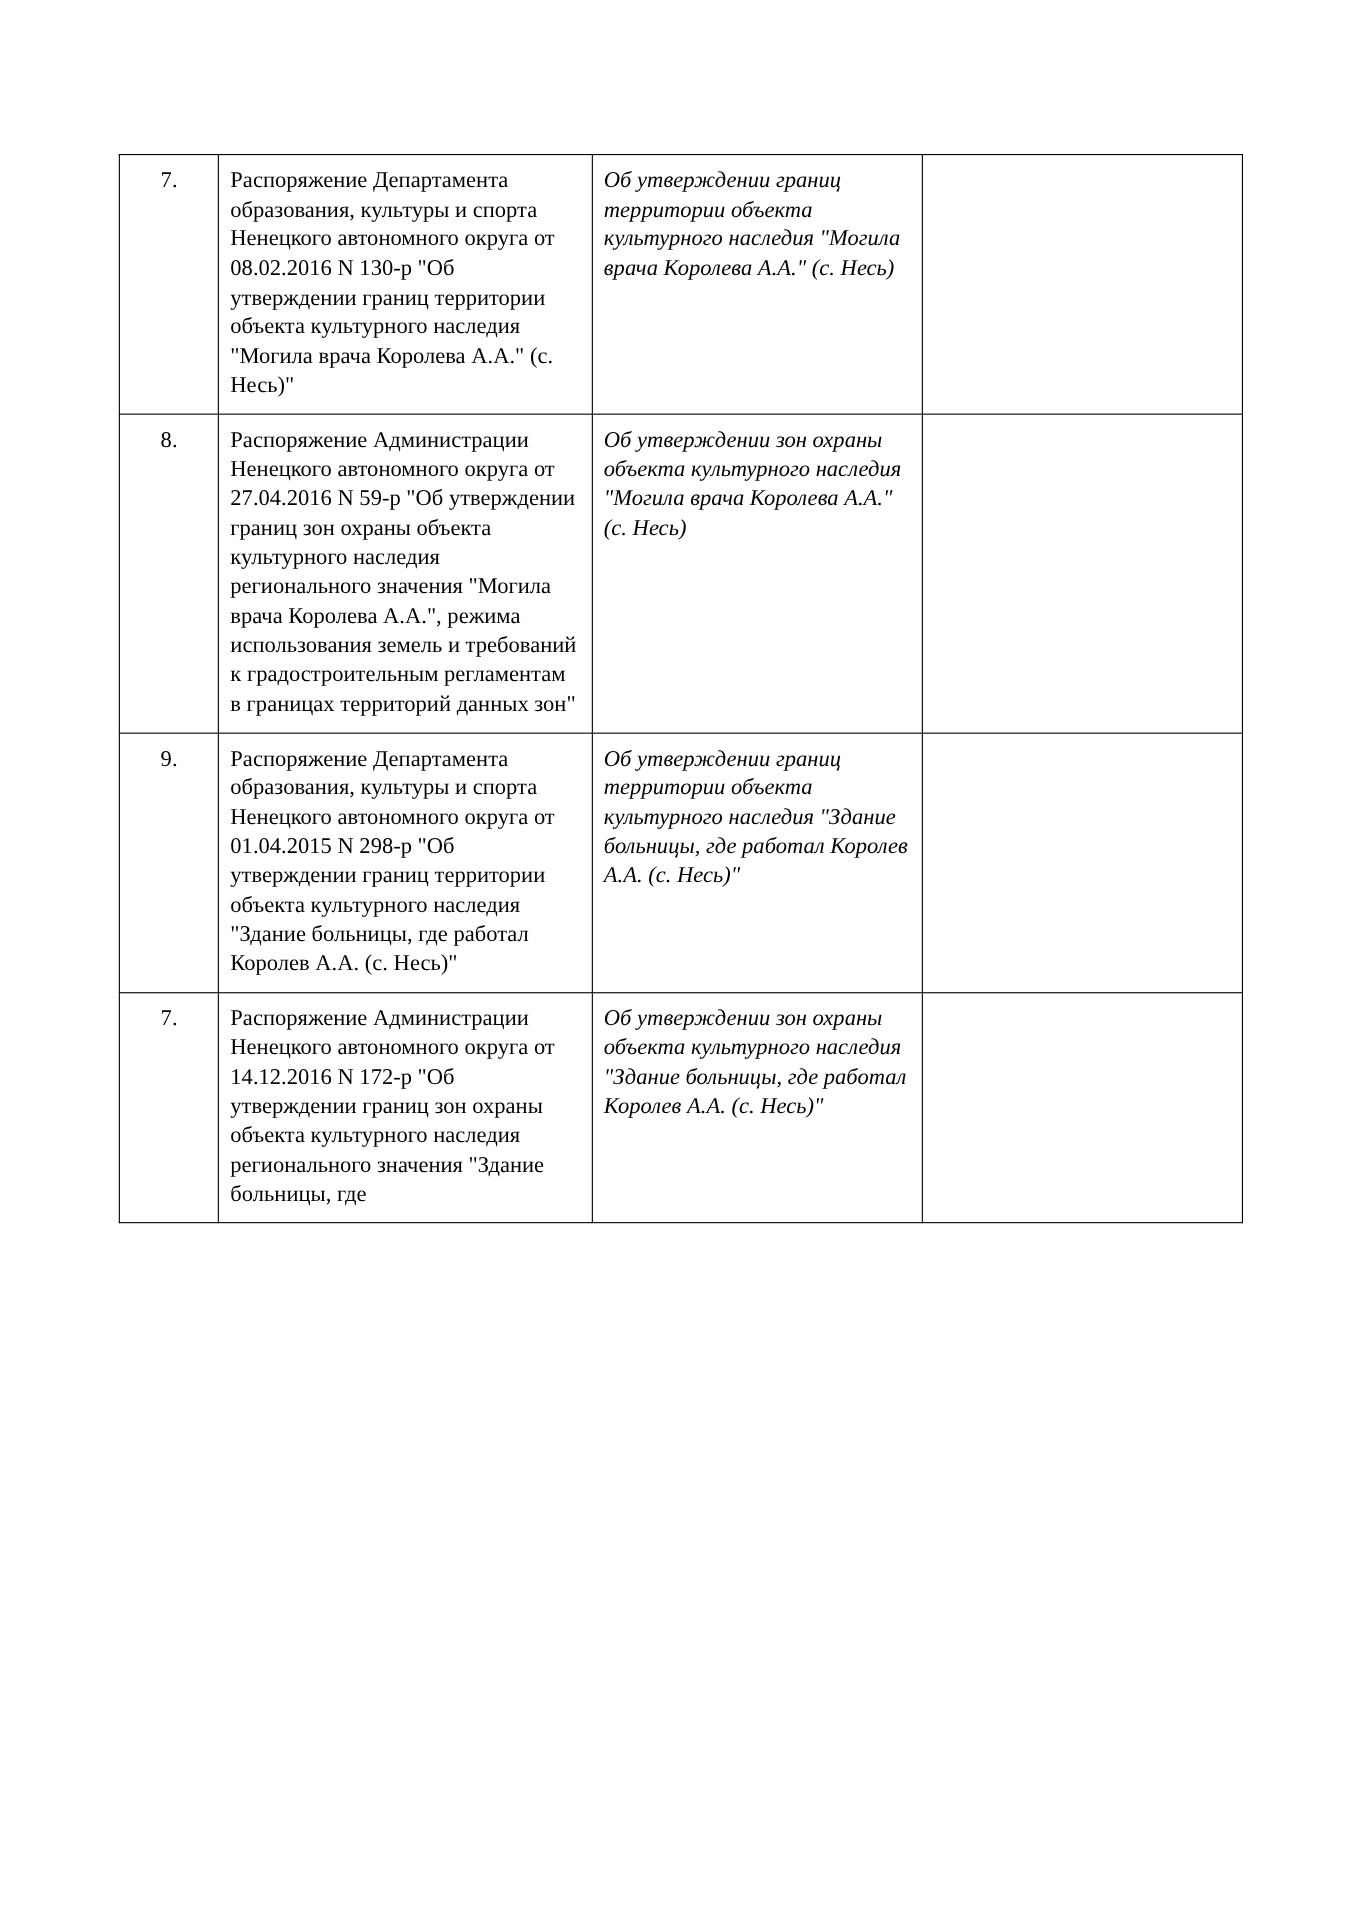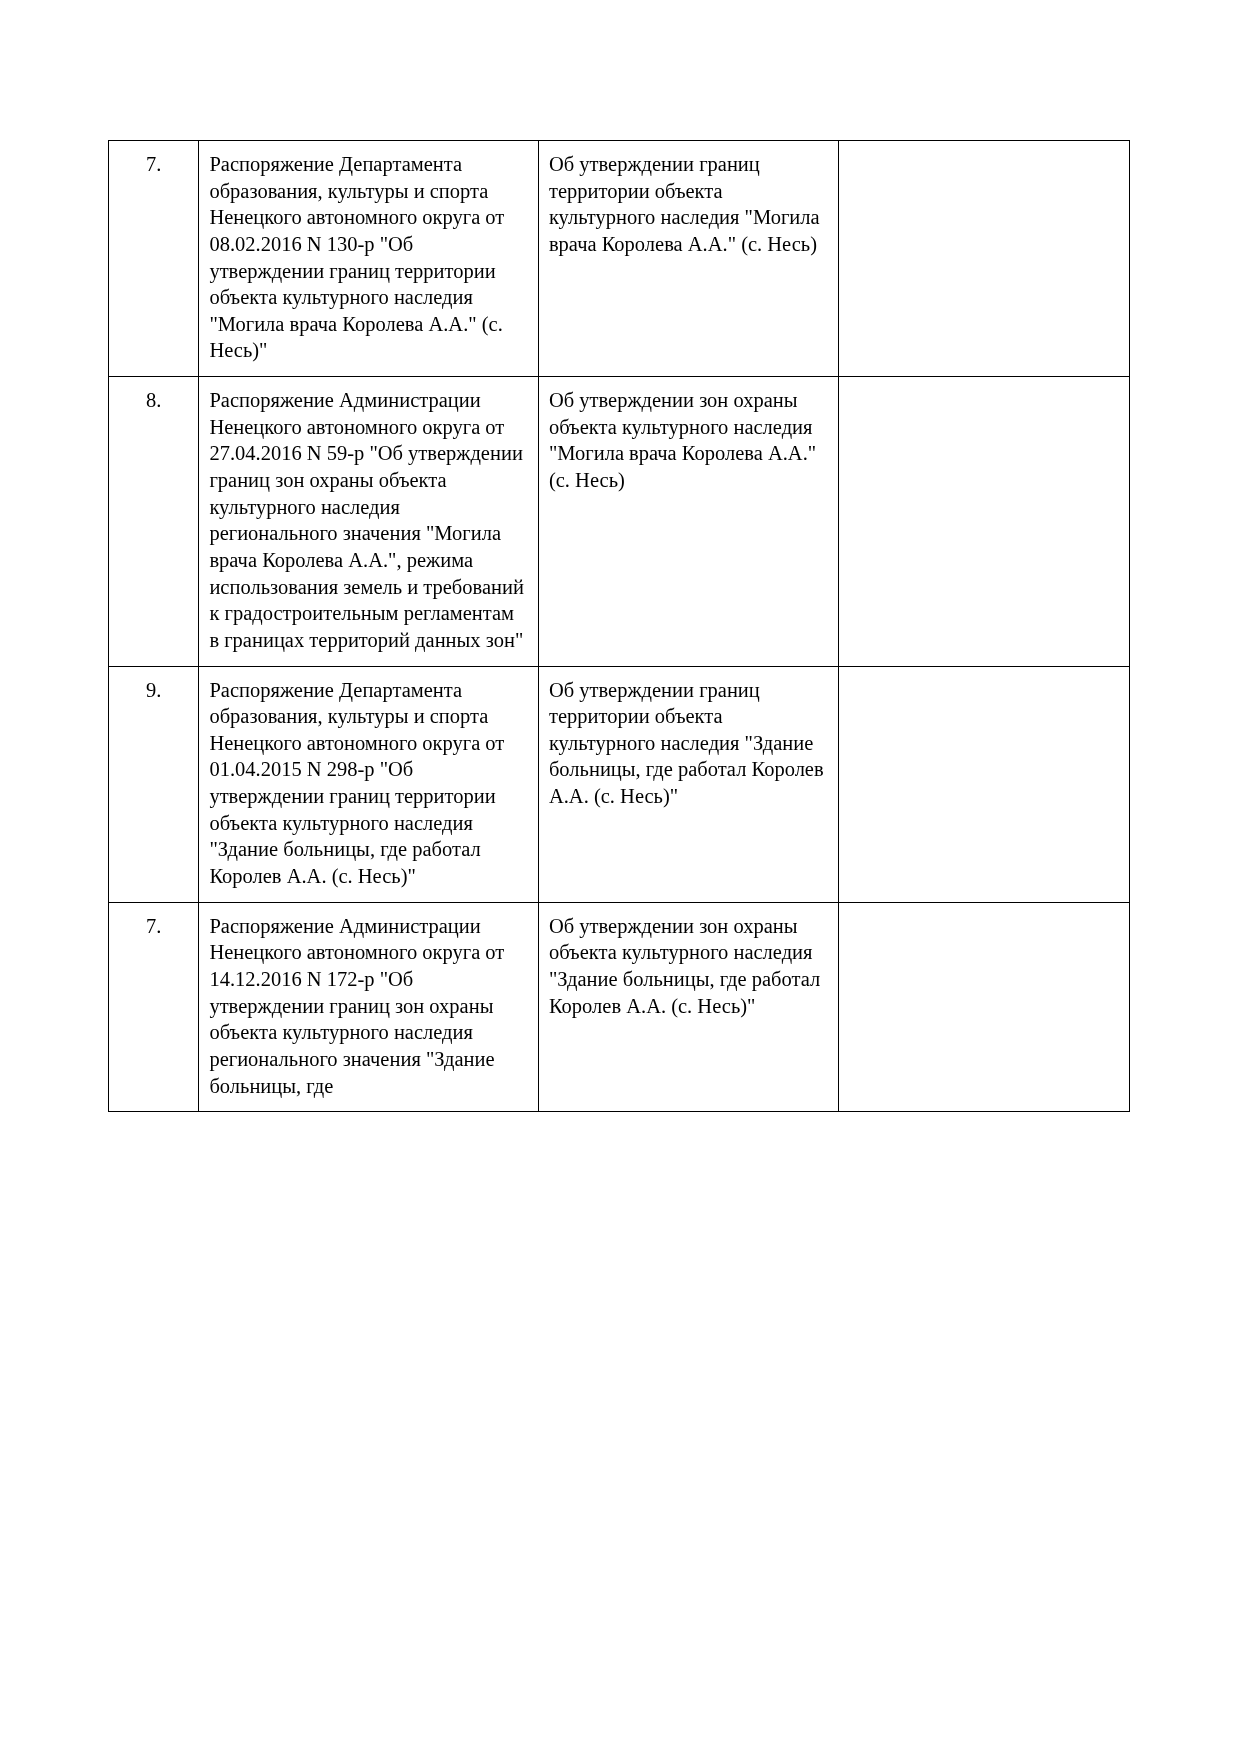--- a/index.html
+++ b/index.html
@@ -44,20 +44,21 @@
     width: 57px;
     text-align: center;
     padding-left: 4px;
     padding-right: 4px;
   }
   .col-doc {
     width: 272px;
   }
   .col-desc {
     width: 238px;
+    font-style: italic;
   }
   .col-note {
     width: 230px;
   }
   .cell-text {
     display: block;
     white-space: pre-line;
   }
 </style>
 </head>

